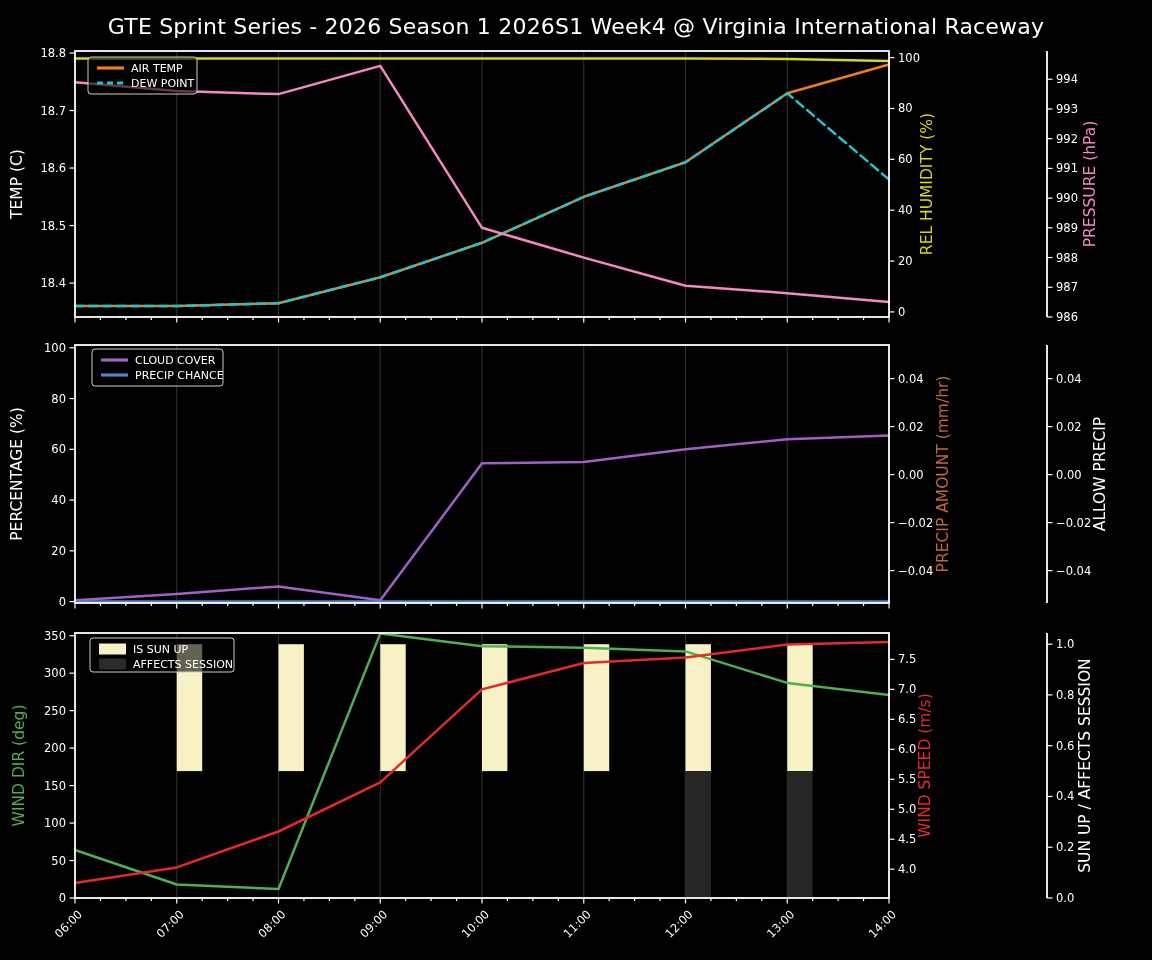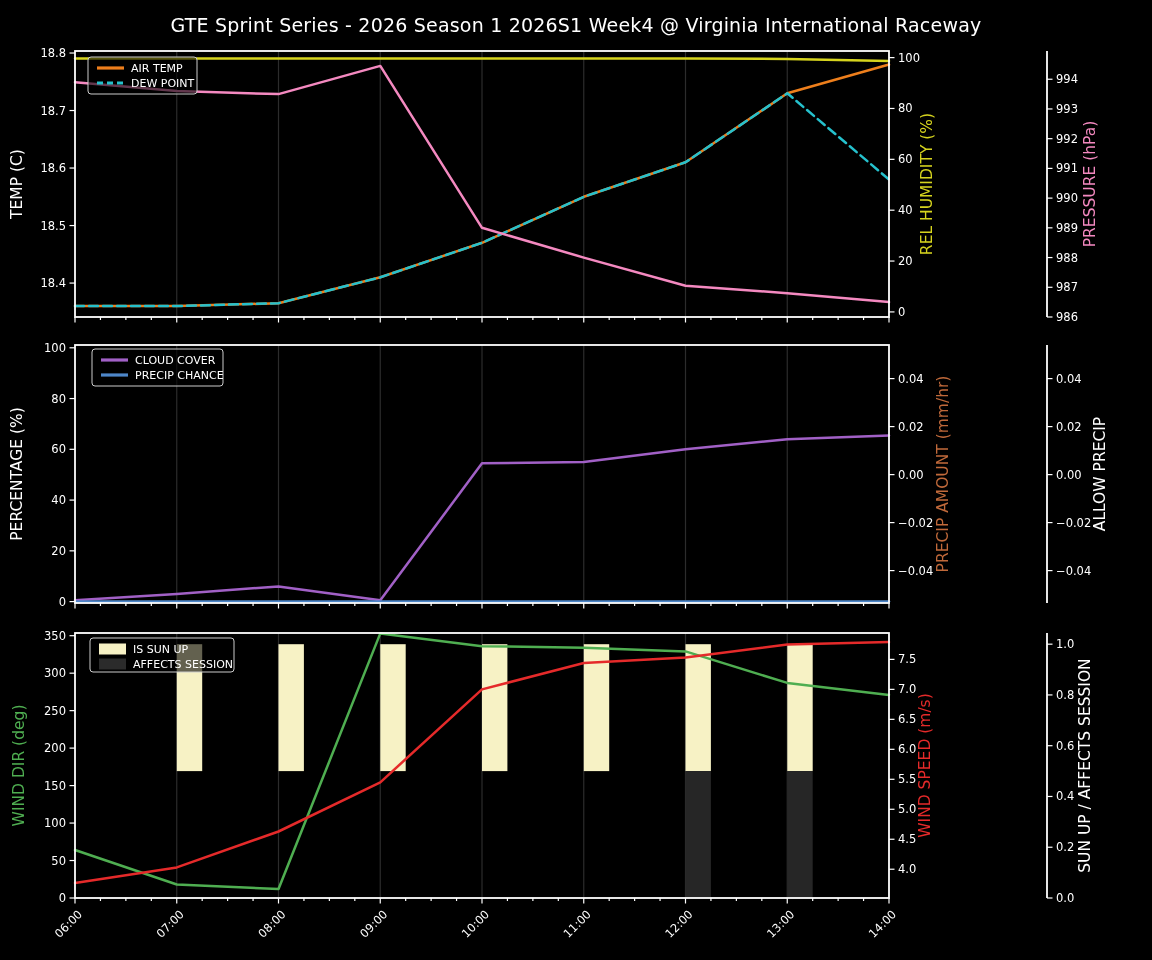--- a/index.html
+++ b/index.html
@@ -2,21 +2,21 @@
 <html><head>
 <meta charset="utf-8">
 <style>
   html,body{margin:0;padding:0;background:#000;}
   #figure{
     position:relative;width:1152px;height:960px;background:#000;overflow:hidden;
     font-family:"DejaVu Sans","Liberation Sans",sans-serif;
   }
   #chart-title{
     position:absolute;top:14px;left:0;width:1152px;text-align:center;
-    color:#ffffff;font-size:19px;letter-spacing:0.2px;
+    color:#ffffff;font-size:22px;letter-spacing:0.2px;
   }
   svg text{font-family:"DejaVu Sans","Liberation Sans",sans-serif;}
 </style>
 </head>
 <body>
 
 <div id="figure">
   <div id="chart-title">GTE Sprint Series - 2026 Season 1 2026S1 Week4 @ Virginia International Raceway</div>
   <svg id="fig" width="1152" height="960" viewBox="0 0 1152 960">
       <g>

